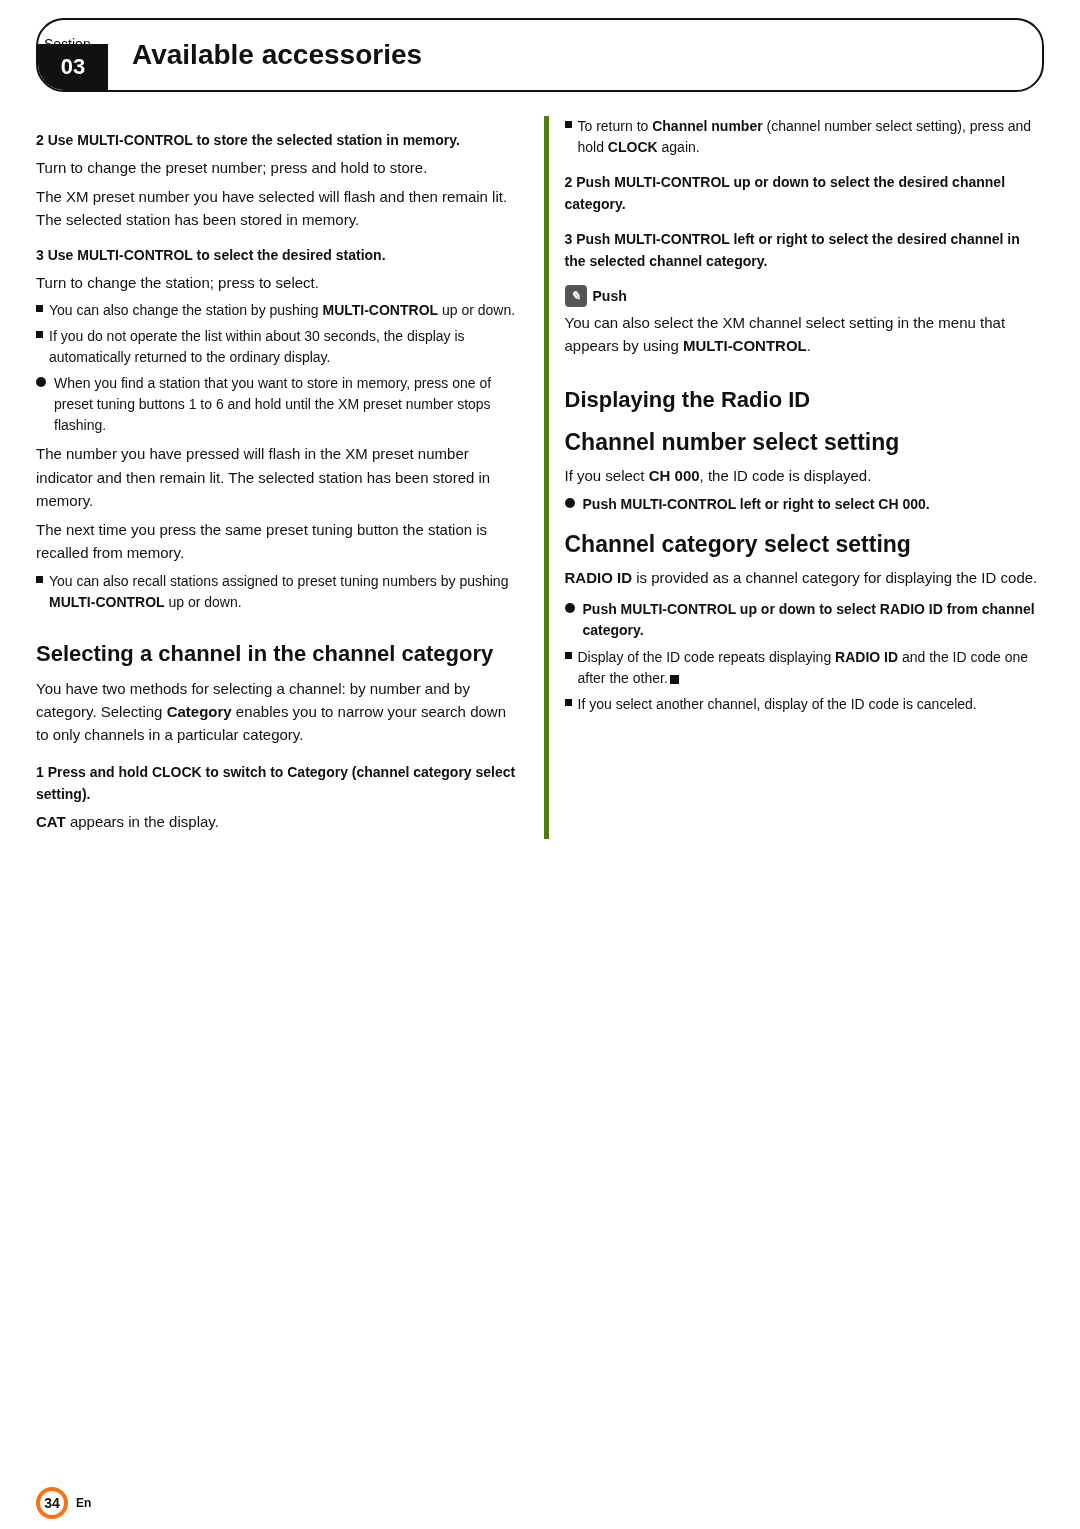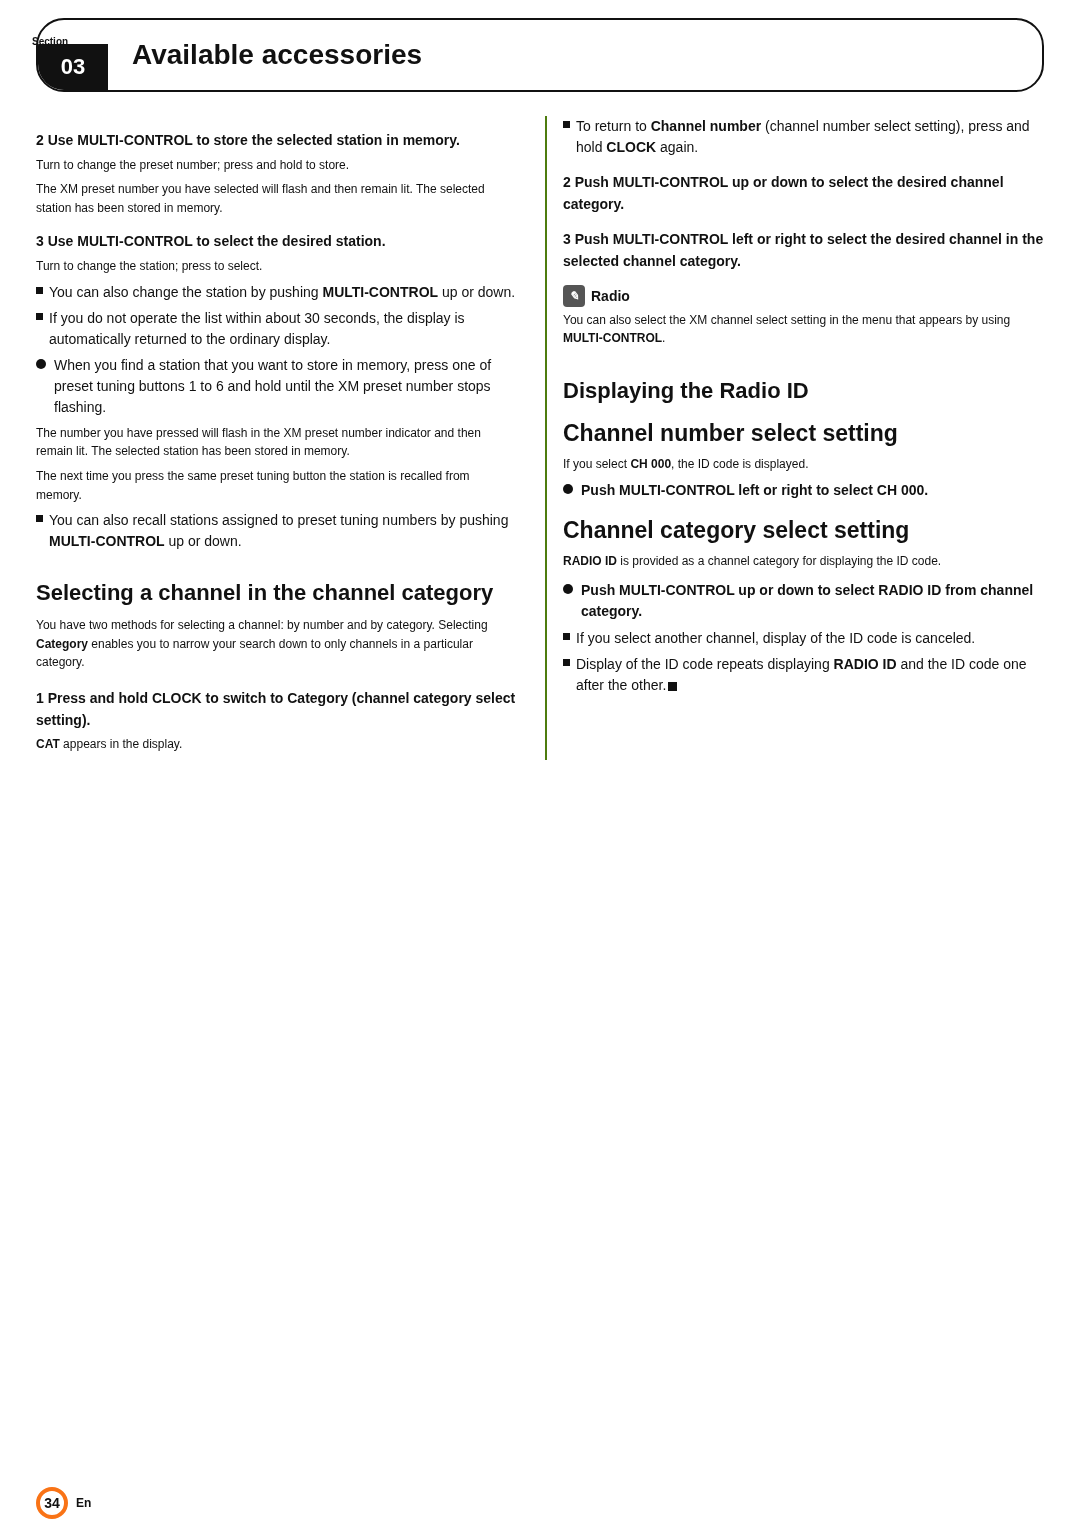--- a/index.html
+++ b/index.html
@@ -38,68 +38,68 @@
       font-size: 22px;
       font-weight: bold;
       padding: 10px 22px;
       display: flex;
       align-items: center;
       justify-content: center;
       min-width: 70px;
     }
 
     .section-label {
-      font-size: 10px;
+      font-size: 14px;
       color: #111;
       position: absolute;
       top: 18px;
-      left: 32px;
-      font-weight: bold;
+      left: 44px;
+      font-weight: normal;
     }
 
     .header-title {
       font-size: 28px;
       font-weight: bold;
       padding: 19px 24px;
       display: flex;
       align-items: center;
     }
 
     
     .content-area {
       display: flex;
       gap: 0;
       padding: 0 36px;
     }
 
     .col-left {
       flex: 1;
       padding-right: 28px;
-      border-right: 2px solid #4d7c0f;
+      border-right: 5px solid #4d7c0f;
     }
 
     .col-right {
       flex: 1;
       padding-left: 16px;
     }
 
     
     .section-heading {
       font-weight: bold;
       font-size: 15px;
       margin-bottom: 6px;
       margin-top: 18px;
     }
 
     .section-heading:first-child {
       margin-top: 0;
     }
 
     p {
-      font-size: 12px;
+      font-size: 15px;
       line-height: 1.55;
       margin-bottom: 6px;
     }
 
     .bullet-square {
       display: flex;
       align-items: flex-start;
       gap: 6px;
       margin-bottom: 5px;
       font-size: 14px;
@@ -298,21 +298,21 @@
         <b>2   Push MULTI-CONTROL up or down to select the desired channel category.</b>
       </p>
 
       <p class="numbered-step">
         <b>3   Push MULTI-CONTROL left or right to select the desired channel in the selected channel category.</b>
       </p>
 
       <div class="note-box">
         <div class="note-title">
           <div class="note-icon">✎</div>
-          <span>Radio</span>
+          <span>Push</span>
         </div>
         <p>You can also select the XM channel select setting in the menu that appears by using <b>MULTI-CONTROL</b>.</p>
       </div>
 
       <h2 class="h2-heading" style="margin-top:30px;">Displaying the Radio ID</h2>
 
       <h3 class="h3-heading">Channel number select setting</h3>
       <p>If you select <b>CH 000</b>, the ID code is displayed.</p>
 
       <div class="bullet-circle">
@@ -323,25 +323,25 @@
       <h3 class="h3-heading">Channel category select setting</h3>
       <p><b>RADIO ID</b> is provided as a channel category for displaying the ID code.</p>
 
       <div class="bullet-circle" style="margin-top:10px;">
         <span class="circ"></span>
         <span><b>Push MULTI-CONTROL up or down to select RADIO ID from channel category.</b></span>
       </div>
 
       <div class="bullet-square">
         <span class="sq"></span>
+        <span>Display of the ID code repeats displaying <b>RADIO ID</b> and the ID code one after the other.<span class="end-square"></span></span>
+      </div>
+      <div class="bullet-square">
+        <span class="sq"></span>
         <span>If you select another channel, display of the ID code is canceled.</span>
-      </div>
-      <div class="bullet-square">
-        <span class="sq"></span>
-        <span>Display of the ID code repeats displaying <b>RADIO ID</b> and the ID code one after the other.<span class="end-square"></span></span>
       </div>
 
     </div>
   </div>
 
   <div class="page-number-area">
     <div class="page-number-circle">34</div>
     <span class="page-en">En</span>
   </div>
 

